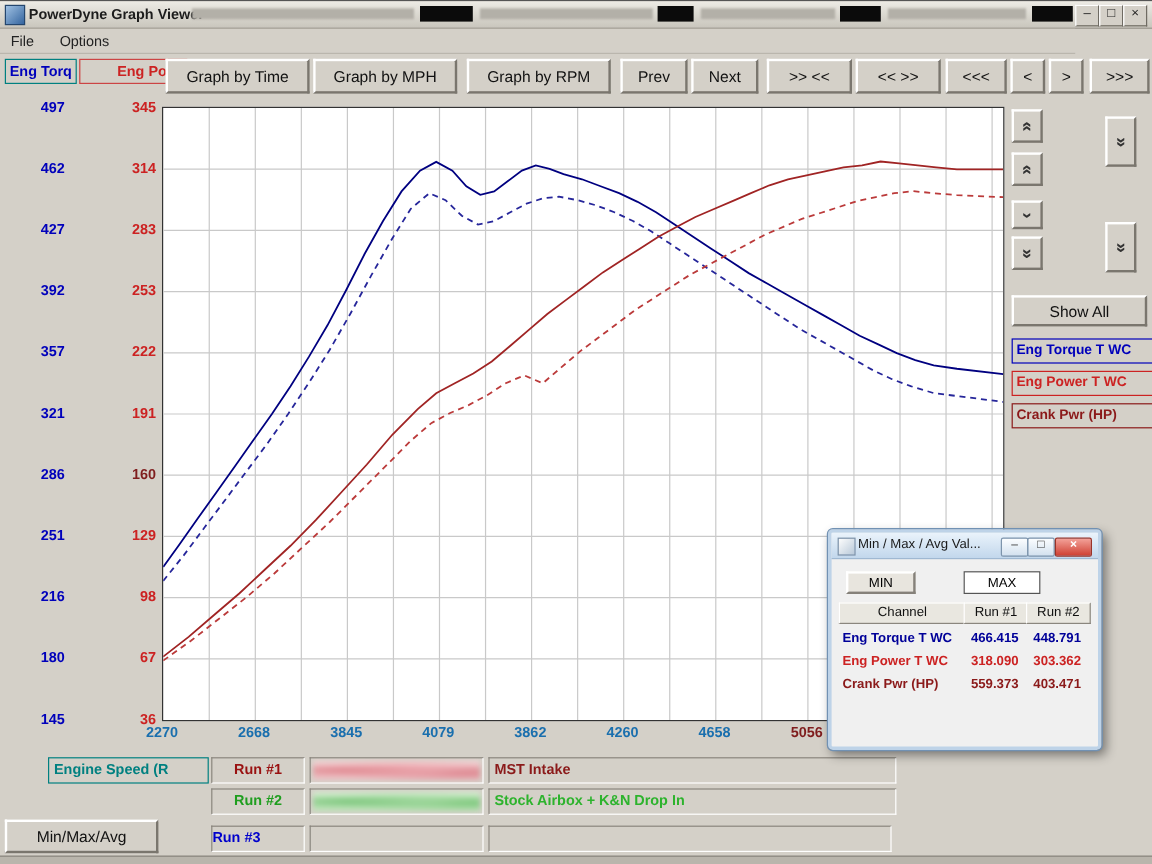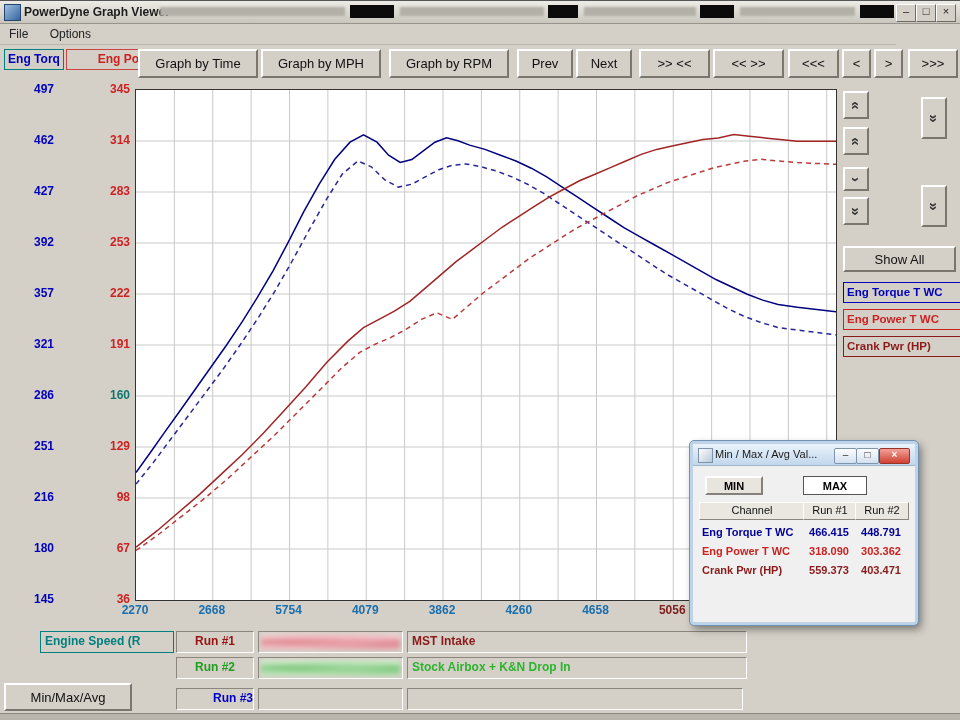--- a/index.html
+++ b/index.html
@@ -69,21 +69,21 @@
     font-size:11px;line-height:21px;padding-left:22px;color:#1a1a1a;white-space:nowrap;}
   .dlg-icon{position:absolute;left:5px;top:4px;width:13px;height:13px;
     background:linear-gradient(135deg,#fdfdfd,#b9c9d9);border:1px solid #7d92a8;}
   .dlg-winbtn{position:absolute;top:4px;height:14px;border:1px solid #7d94ac;border-radius:2px;
     font-size:10px;line-height:12px;text-align:center;color:#333;
     background:linear-gradient(#fbfdff,#d3e1ef);}
   #dlg-min-btn{right:58px;width:21px;} #dlg-max-btn{right:36px;width:21px;}
   #dlg-close-btn{right:5px;width:29px;background:linear-gradient(#f3a198,#cf4033);
     border-color:#993328;color:#fff;font-weight:bold;}
   .dlg-btn{position:absolute;height:19px;background:#e8e5de;border:2px solid;
-    border-color:#ffffff #85817a #85817a #ffffff;font-size:11px;font-weight:bold;
+    border-color:#ffffff #85817a #85817a #ffffff;font-size:11px;font-weight:normal;
     text-align:center;line-height:15px;}
   #dlg-min{left:12px;top:32px;width:58px;}
   #dlg-max{left:110px;top:32px;width:64px;background:#ffffff;border:1px solid #555;line-height:17px;}
   .dlg-th{position:absolute;top:58px;height:16px;background:#e9e7e0;border:1px solid;
     border-color:#ffffff #8a867e #8a867e #ffffff;font-size:11px;text-align:center;line-height:14px;}
   #th-channel{left:6px;width:104px;} #th-run1{left:110px;width:52px;} #th-run2{left:162px;width:52px;}
   .dlg-channel{position:absolute;left:9px;width:101px;font-size:11px;font-weight:bold;height:14px;white-space:nowrap;}
   .dlg-val{position:absolute;width:52px;font-size:11px;font-weight:bold;text-align:center;height:14px;}
   .dlg-r0{top:82px;} .dlg-r1{top:101px;} .dlg-r2{top:120px;}
   .col-run1{left:110px;} .col-run2{left:162px;}
@@ -92,21 +92,21 @@
     border-color:#8a867e #ffffff #ffffff #8a867e;font-size:12px;font-weight:bold;
     line-height:18px;overflow:hidden;white-space:nowrap;margin-left:36px;}
   #engine-speed{left:4px;top:630px;width:128px;border:1px solid #008080;padding-left:4px;}
   #run1-label{left:140px;top:630px;width:76px;text-align:center;}
   #run1-redact{left:222px;top:630px;width:143px;}
   #note1{left:371px;top:630px;width:334px;padding-left:4px;}
   #run2-label{left:140px;top:656px;width:76px;text-align:center;}
   #run2-redact{left:222px;top:656px;width:143px;}
   #note2{left:371px;top:656px;width:334px;padding-left:4px;}
   #minmax-btn{left:4px;top:682px;width:128px;height:28px;font-size:13px;}
-  #run3-label{left:140px;top:687px;width:76px;text-align:right;}
+  #run3-label{left:140px;top:687px;width:76px;text-align:left;}
   #run3-box{left:222px;top:687px;width:143px;}
   #note3-box{left:371px;top:687px;width:334px;}
   .redact-fill{position:absolute;left:2px;right:2px;top:2px;bottom:2px;filter:blur(2px);}
   .redact-pink{background:
     radial-gradient(ellipse at 18% 50%,#e08890 0%,rgba(224,136,144,0) 60%),
     radial-gradient(ellipse at 55% 40%,#f0b4ba 0%,rgba(240,180,186,0) 65%),
     radial-gradient(ellipse at 85% 60%,#d97b85 0%,rgba(217,123,133,0) 60%),
     linear-gradient(#f4d6d8,#edc2c6);}
   .redact-green{background:
     radial-gradient(ellipse at 20% 50%,#7cc67c 0%,rgba(124,198,124,0) 60%),
@@ -167,21 +167,21 @@
     <div class="ytick ytick-torque" style="top: 540px; color: rgb(0, 0, 187);">180</div>
     <div class="ytick ytick-torque" style="top: 591px; color: rgb(0, 0, 187);">145</div>
   </div>
 <div id="power-ticks">
     <div class="ytick ytick-power" style="top: 81px; color: rgb(204, 34, 34);">345</div>
     <div class="ytick ytick-power" style="top: 132px; color: rgb(204, 34, 34);">314</div>
     <div class="ytick ytick-power" style="top: 183px; color: rgb(204, 34, 34);">283</div>
     <div class="ytick ytick-power" style="top: 234px; color: rgb(204, 34, 34);">253</div>
     <div class="ytick ytick-power" style="top: 285px; color: rgb(204, 34, 34);">222</div>
     <div class="ytick ytick-power" style="top: 336px; color: rgb(204, 34, 34);">191</div>
-    <div class="ytick ytick-power" style="top: 387px; color: #0f766e;">160</div>
+    <div class="ytick ytick-power" style="top: 387px; color: #7f1d1d;">160</div>
     <div class="ytick ytick-power" style="top: 438px; color: rgb(204, 34, 34);">129</div>
     <div class="ytick ytick-power" style="top: 489px; color: rgb(204, 34, 34);">98</div>
     <div class="ytick ytick-power" style="top: 540px; color: rgb(204, 34, 34);">67</div>
     <div class="ytick ytick-power" style="top: 591px; color: rgb(204, 34, 34);">36</div>
   </div>
 
 <div id="plot">
   <svg id="chart-svg" viewBox="0 0 700 510" preserveAspectRatio="none">
       <line x1="38.37465564738292" y1="0" x2="38.37465564738292" y2="510" stroke="#c9c9c9" stroke-width="1"></line>
       <line x1="76.74931129476585" y1="0" x2="76.74931129476585" y2="510" stroke="#c9c9c9" stroke-width="1"></line>
@@ -213,21 +213,21 @@
       <polyline points="0.0,382.5 13.5,363.7 28.9,341.9 44.4,320.2 59.8,298.5 75.2,276.7 90.6,255.0 106.1,231.8 121.5,207.2 136.9,181.1 152.3,152.1 167.8,121.7 183.2,94.2 198.6,69.5 214.0,52.2 227.5,44.9 241.0,52.2 252.6,65.2 264.2,72.4 275.8,69.5 287.3,60.9 298.9,52.2 310.5,47.8 322.0,50.7 333.6,55.1 349.0,59.4 364.5,65.2 379.9,71.0 395.3,78.2 410.7,86.9 426.2,97.1 441.6,107.2 457.0,117.4 472.5,127.5 487.9,137.6 503.3,146.3 518.7,155.0 534.2,163.7 549.6,172.4 565.0,181.1 580.4,189.8 595.9,197.0 611.3,204.3 626.7,210.1 642.1,214.4 661.4,217.3 700.0,221.7" fill="none" stroke="#000080" stroke-width="1.5"></polyline>
       <polyline points="0.0,394.1 17.4,372.4 34.7,349.2 52.1,326.0 69.4,302.8 86.8,279.6 104.1,255.0 121.5,228.9 138.8,201.4 156.2,171.0 173.6,139.1 190.9,108.7 206.3,84.0 221.8,71.0 235.3,76.8 248.8,89.8 262.3,97.1 275.8,94.2 289.3,86.9 302.8,79.7 316.3,75.3 329.8,73.9 345.2,76.8 360.6,81.1 376.0,86.9 391.5,94.2 406.9,102.9 422.3,113.0 437.7,123.2 453.2,133.3 468.6,143.4 484.0,153.6 499.4,163.7 514.9,173.9 530.3,184.0 545.7,192.7 561.2,201.4 576.6,210.1 592.0,218.8 607.4,226.0 622.9,231.8 642.1,237.6 665.3,240.5 700.0,244.9" fill="none" stroke="#26269a" stroke-width="1.5" stroke-dasharray="5,4"></polyline>
       <polyline points="0.0,457.2 21.2,440.7 42.4,422.5 63.6,404.4 84.8,384.6 106.1,364.8 127.3,343.3 148.5,320.2 169.7,297.1 190.9,272.3 212.1,250.9 227.5,237.7 243.0,229.4 258.4,221.2 273.8,211.3 289.3,198.1 304.7,184.9 320.1,171.7 335.5,160.1 351.0,148.5 366.4,137.0 381.8,127.1 397.2,117.2 412.7,107.3 428.1,99.0 443.5,90.8 459.0,84.2 474.4,77.6 489.8,71.0 505.2,64.4 520.7,59.4 536.1,56.1 551.5,52.8 566.9,49.5 582.4,47.9 597.8,44.6 613.2,46.2 628.7,47.9 644.1,49.5 661.4,51.2 700.0,51.2" fill="none" stroke="#a02424" stroke-width="1.5"></polyline>
       <polyline points="0.0,460.5 23.1,444.0 46.3,425.8 69.4,407.7 92.6,387.9 115.7,366.4 138.8,345.0 162.0,321.8 185.1,298.7 206.3,277.3 223.7,262.4 239.1,254.2 254.5,247.6 270.0,239.3 285.4,229.4 300.8,222.8 316.3,229.4 331.7,216.2 347.1,203.0 362.5,191.5 378.0,179.9 393.4,168.3 408.8,158.4 424.2,148.5 439.7,138.6 455.1,130.4 470.5,122.1 486.0,113.9 501.4,105.6 516.8,99.0 532.2,92.4 547.7,87.5 563.1,82.5 578.5,77.6 593.9,74.3 609.4,71.0 624.8,69.3 642.1,71.0 661.4,72.6 700.0,74.3" fill="none" stroke="#bb3a3a" stroke-width="1.5" stroke-dasharray="5,4"></polyline>
     </svg>
 </div>
 
 <div id="x-ticks">
     <div class="xtick" style="left: 113px; color: rgb(26, 111, 174);">2270</div>
     <div class="xtick" style="left: 189.749px; color: rgb(26, 111, 174);">2668</div>
-    <div class="xtick" style="left: 266.499px; color: rgb(26, 111, 174);">5754</div>
+    <div class="xtick" style="left: 266.499px; color: rgb(26, 111, 174);">3845</div>
     <div class="xtick" style="left: 343.248px; color: rgb(26, 111, 174);">4079</div>
     <div class="xtick" style="left: 419.997px; color: rgb(26, 111, 174);">3862</div>
     <div class="xtick" style="left: 496.747px; color: rgb(26, 111, 174);">4260</div>
     <div class="xtick" style="left: 573.496px; color: rgb(26, 111, 174);">4658</div>
     <div class="xtick" style="left: 650.245px; color: #7f1d1d;">5056</div>
   </div>
 
 <button class="btn spin" id="sp1"><span class="rot">«</span></button>
 <button class="btn spin" id="sp2"><span class="rot">«</span></button>
 <button class="btn spin" id="sp3"><span class="rot">›</span></button>

